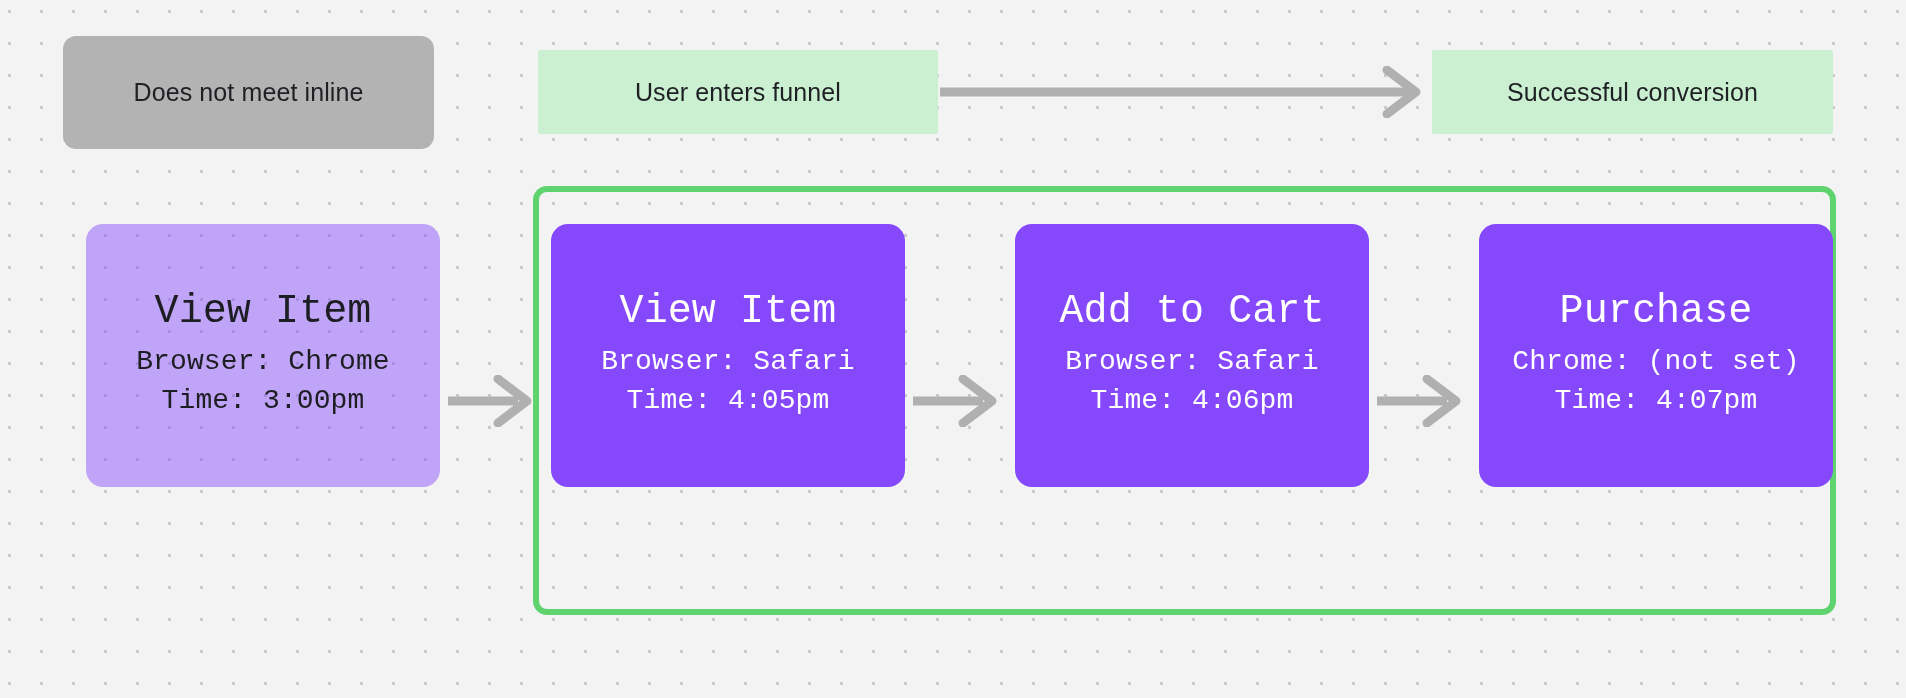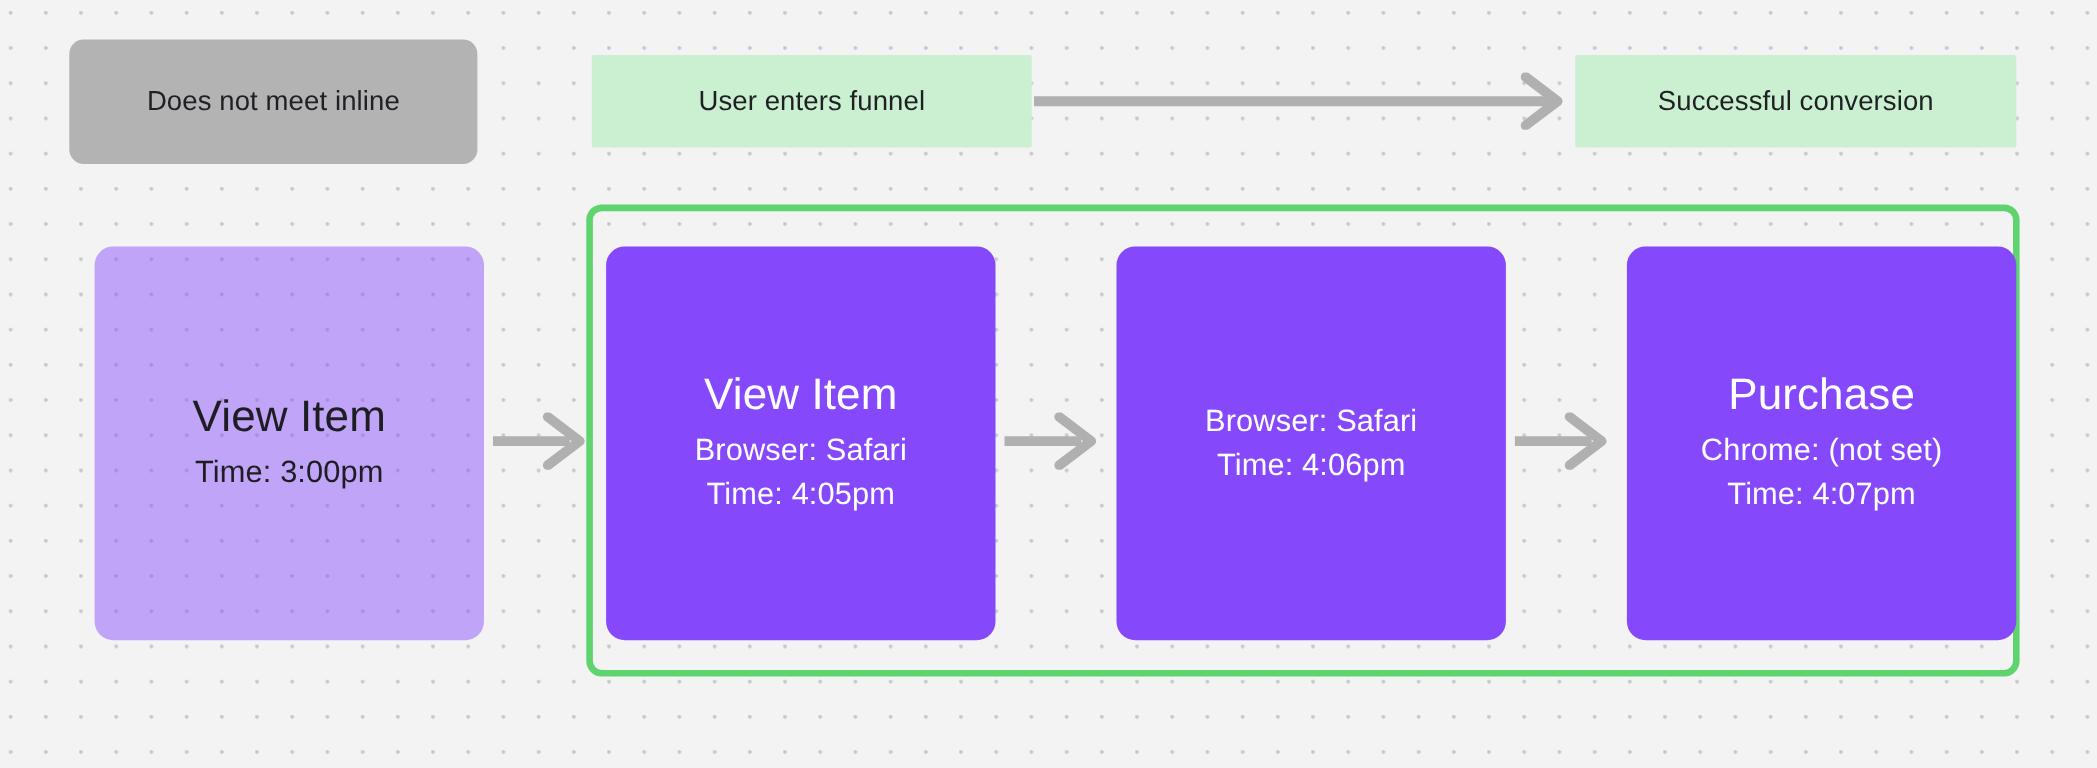--- a/index.html
+++ b/index.html
@@ -88,29 +88,30 @@
     border: 6px solid #5fd46e;
     border-radius: 14px;
     box-sizing: border-box;
   }
 
   
   .event-card {
     position: absolute;
     top: 224px;
     width: 354px;
-    height: 358px;
+    height: 263px;
     border-radius: 17px;
     box-sizing: border-box;
     display: flex;
     flex-direction: column;
     align-items: center;
     justify-content: center;
     text-align: center;
     padding: 0 10px;
+    font-family: Liberation Mono, monospace;
   }
   .event-card.excluded {
     background: rgba(133, 73, 251, 0.46);
     color: #1d1e23;
   }
   .event-card.included {
     background: #8549fb;
     color: #ffffff;
   }
   .card-title {
@@ -163,40 +164,42 @@
 </svg>
 
 <div class="legend-chip" id="legend-success">
   <span>Successful conversion</span>
 </div>
 
 <div id="funnel-group"></div>
 
 <div class="event-card excluded" id="card-0">
   <div class="card-title">View Item</div>
+  <div class="card-line">Browser: Chrome</div>
   <div class="card-line">Time: 3:00pm</div>
 </div>
 
 <svg class="flow-arrow" id="flow-arrow-0" viewBox="0 0 90 52">
   <line x1="0" y1="26" x2="70" y2="26" stroke="#b0b0b0" stroke-width="9" stroke-linecap="butt"></line>
   <polyline points="50,4 79,26 50,48" fill="none" stroke="#b0b0b0" stroke-width="9" stroke-linecap="round" stroke-linejoin="round"></polyline>
 </svg>
 
 <div class="event-card included" id="card-1">
   <div class="card-title">View Item</div>
   <div class="card-line">Browser: Safari</div>
   <div class="card-line">Time: 4:05pm</div>
 </div>
 
 <svg class="flow-arrow" id="flow-arrow-1" viewBox="0 0 90 52">
   <line x1="0" y1="26" x2="70" y2="26" stroke="#b0b0b0" stroke-width="9" stroke-linecap="butt"></line>
   <polyline points="50,4 79,26 50,48" fill="none" stroke="#b0b0b0" stroke-width="9" stroke-linecap="round" stroke-linejoin="round"></polyline>
 </svg>
 
 <div class="event-card included" id="card-2">
+  <div class="card-title">Add to Cart</div>
   <div class="card-line">Browser: Safari</div>
   <div class="card-line">Time: 4:06pm</div>
 </div>
 
 <svg class="flow-arrow" id="flow-arrow-2" viewBox="0 0 90 52">
   <line x1="0" y1="26" x2="70" y2="26" stroke="#b0b0b0" stroke-width="9" stroke-linecap="butt"></line>
   <polyline points="50,4 79,26 50,48" fill="none" stroke="#b0b0b0" stroke-width="9" stroke-linecap="round" stroke-linejoin="round"></polyline>
 </svg>
 
 <div class="event-card included" id="card-3">

